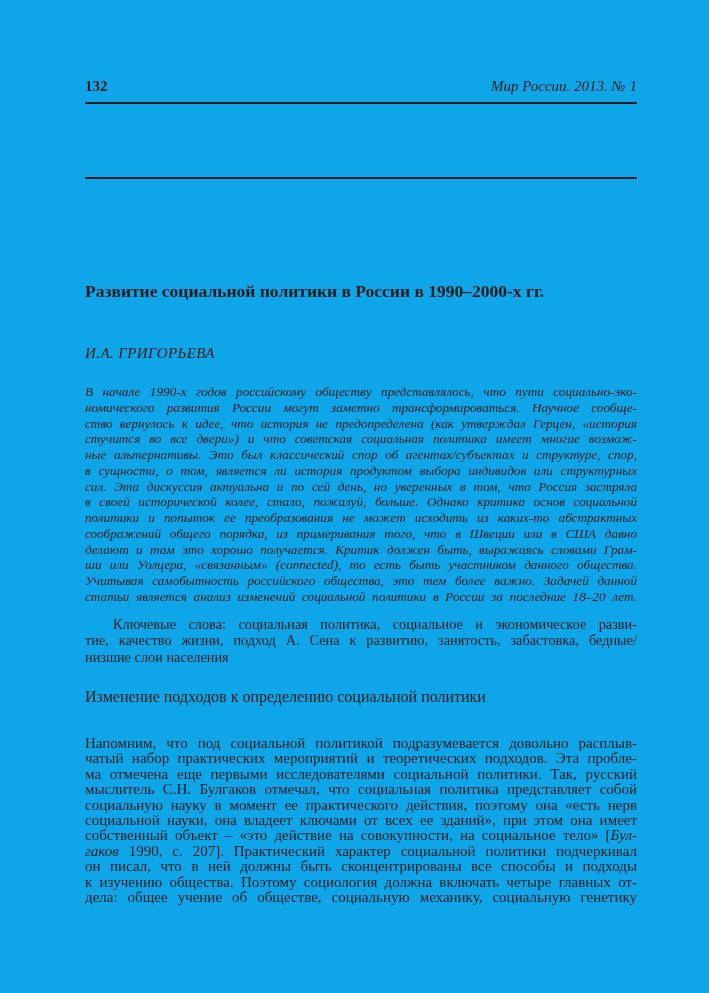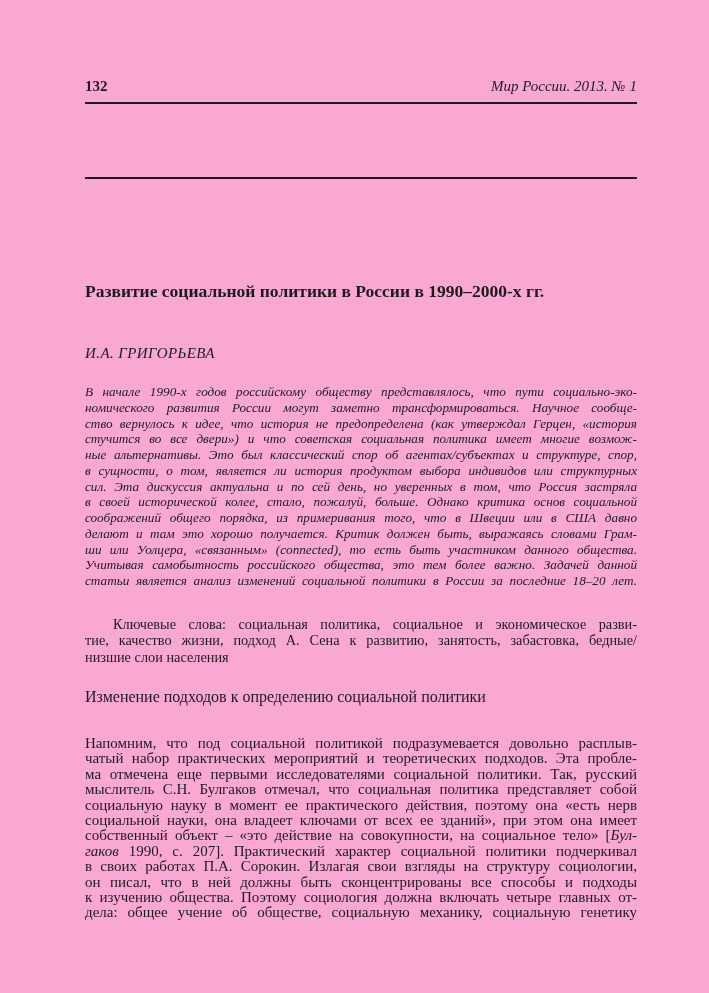--- a/index.html
+++ b/index.html
@@ -1,20 +1,20 @@
 <!DOCTYPE html>
 <html lang="ru"><head>
 <meta charset="utf-8">
 <style>
   html, body { margin: 0; padding: 0; background: #ffffff; }
   .page {
     position: relative;
     width: 709px;
     height: 993px;
-    background: #f9a8d4;
+    background: #0ea5e9;
     font-family: "Liberation Serif", serif;
     color: #1c1c1c;
     overflow: hidden;
   }
   .running-head {
     position: absolute;
     left: 85px;
     top: 77px;
     width: 552px;
     display: flex;
@@ -116,20 +116,21 @@
 
   <div class="abstract">
       <div class="line">В начале 1990-х годов российскому обществу представлялось, что пути социально-эко-</div>
       <div class="line">номического развития России могут заметно трансформироваться. Научное сообще-</div>
       <div class="line">ство вернулось к идее, что история не предопределена (как утверждал Герцен, «история</div>
       <div class="line">стучится во все двери») и что советская социальная политика имеет многие возмож-</div>
       <div class="line">ные альтернативы. Это был классический спор об агентах/субъектах и структуре, спор,</div>
       <div class="line">в сущности, о том, является ли история продуктом выбора индивидов или структурных</div>
       <div class="line">сил. Эта дискуссия актуальна и по сей день, но уверенных в том, что Россия застряла</div>
       <div class="line">в своей исторической колее, стало, пожалуй, больше. Однако критика основ социальной</div>
+      <div class="line">политики и попыток ее преобразования не может исходить из каких-то абстрактных</div>
       <div class="line">соображений общего порядка, из примеривания того, что в Швеции или в США давно</div>
       <div class="line">делают и там это хорошо получается. Критик должен быть, выражаясь словами Грам-</div>
       <div class="line">ши или Уолцера, «связанным» (connected), то есть быть участником данного общества.</div>
       <div class="line">Учитывая самобытность российского общества, это тем более важно. Задачей данной</div>
       <div class="line last">статьи является анализ изменений социальной политики в России за последние 18–20 лет.</div>
     </div>
 
   <div class="keywords">
       <div class="line">Ключевые слова: социальная политика, социальное и экономическое разви-</div>
       <div class="line">тие, качество жизни, подход А. Сена к развитию, занятость, забастовка, бедные/</div>
@@ -140,19 +141,18 @@
 
   <div class="body-text">
       <div class="line">Напомним, что под социальной политикой подразумевается довольно расплыв-</div>
       <div class="line">чатый набор практических мероприятий и теоретических подходов. Эта пробле-</div>
       <div class="line">ма отмечена еще первыми исследователями социальной политики. Так, русский</div>
       <div class="line">мыслитель С.Н. Булгаков отмечал, что социальная политика представляет собой</div>
       <div class="line">социальную науку в момент ее практического действия, поэтому она «есть нерв</div>
       <div class="line">социальной науки, она владеет ключами от всех ее зданий», при этом она имеет</div>
       <div class="line"><span>собственный объект – «это действие на совокупности, на социальное тело» [</span><span class="it">Бул-</span></div>
       <div class="line"><span class="it">гаков</span><span> 1990, с. 207]. Практический характер социальной политики подчеркивал</span></div>
-      <div class="line">в своих работах П.А. Сорокин. Излагая свои взгляды на структуру социологии,</div>
       <div class="line">он писал, что в ней должны быть сконцентрированы все способы и подходы</div>
       <div class="line">к изучению общества. Поэтому социология должна включать четыре главных от-</div>
       <div class="line last">дела: общее учение об обществе, социальную механику, социальную генетику</div>
     </div>
 
 </div>
 
 </body></html>

